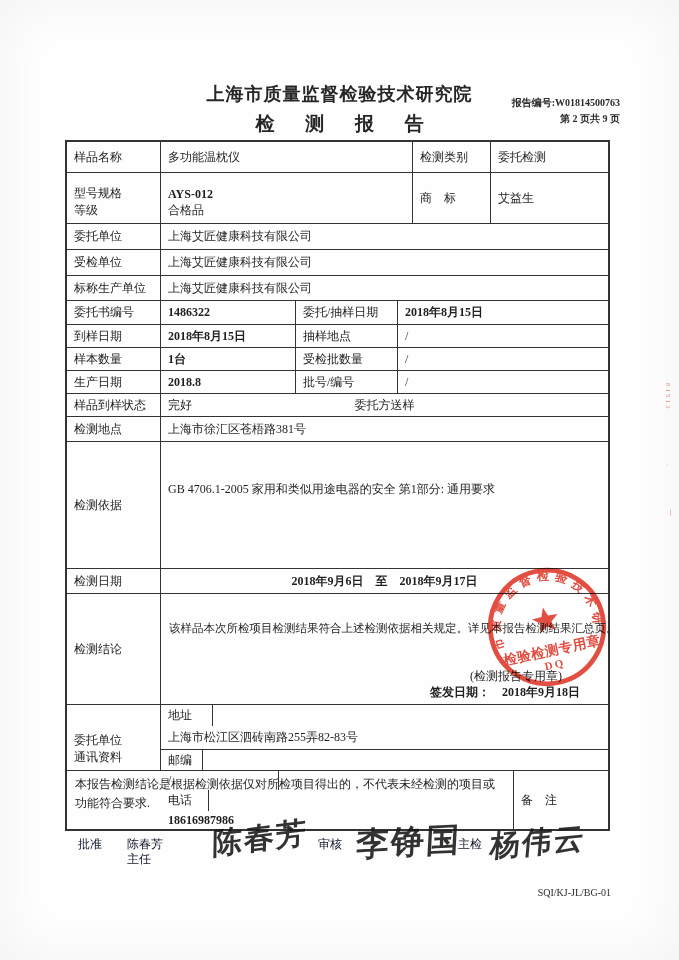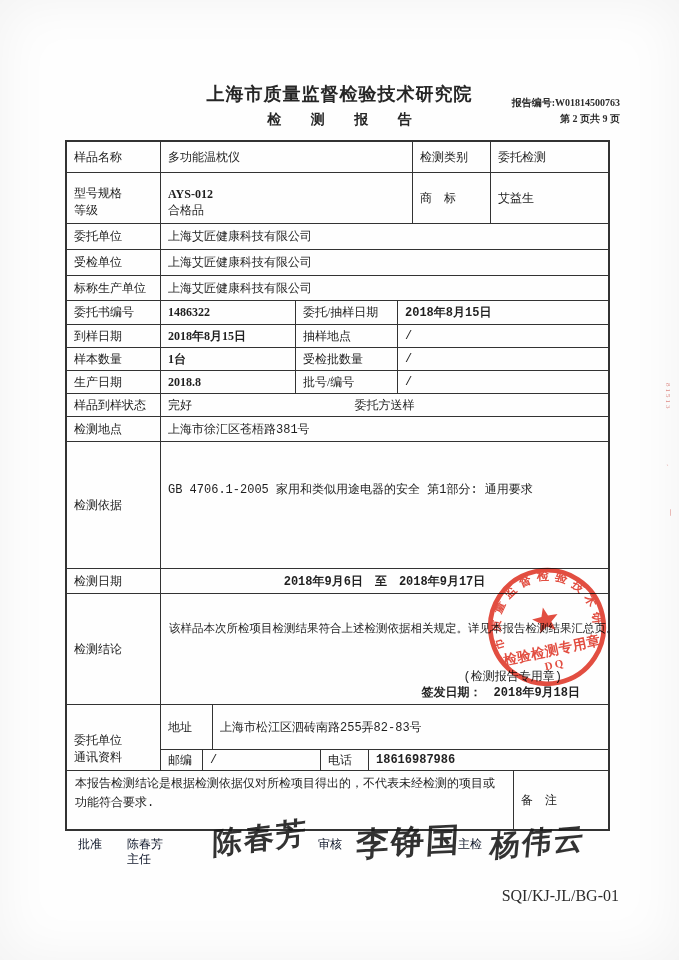--- a/index.html
+++ b/index.html
@@ -4,61 +4,61 @@
 <style>
   html,body{margin:0;padding:0;background:#ffffff;}
   .page{
     position:relative;width:679px;height:960px;background:#fefefe;
     font-family:"Liberation Serif","DejaVu Serif",serif;color:#1d1d1d;
     overflow:hidden;box-shadow:inset 0 0 55px rgba(0,0,0,0.05);
   }
   
   .doc-header{position:absolute;top:82px;left:0;width:679px;text-align:center;}
   .doc-title{font-size:18px;font-weight:bold;letter-spacing:1px;color:#262626;}
-  .doc-subtitle{font-size:14px;font-weight:bold;letter-spacing:13px;margin-top:5px;color:#262626;text-indent:13px;}
+  .doc-subtitle{font-size:19px;font-weight:bold;letter-spacing:13px;margin-top:5px;color:#262626;text-indent:13px;}
   .report-meta{position:absolute;top:95px;right:59px;text-align:right;font-size:10px;font-weight:bold;color:#2b2b2b;line-height:1.55;}
   
   .tbl{position:absolute;left:65px;top:140px;width:541px;border:2px solid #333;background:transparent;box-sizing:content-box;}
   .tr{display:flex;border-bottom:1px solid #333;}
   .tr:last-child{border-bottom:none;}
   .td{border-right:1px solid #333;padding:2px 7px;font-size:12px;display:flex;align-items:center;box-sizing:border-box;overflow:visible;color:#1f1f1f;}
   .td:last-child{border-right:none;}
   .lab{color:#222;}
   .b{font-weight:bold;}
   .w94{width:94px;flex:none;}  .w252{width:252px;flex:none;}
   .w78{width:78px;flex:none;}  .w135{width:135px;flex:none;}
   .w102{width:102px;flex:none;}.w52{width:52px;flex:none;}
   .w42{width:42px;flex:none;}  .w118{width:118px;flex:none;}
-  .w48{width:48px;flex:none;}  .grow{flex:1;min-width:0;font-family:Liberation Mono, monospace;}
+  .w48{width:48px;flex:none;}  .grow{flex:1;min-width:0;}
   .h30{height:30px;} .h50{height:50px;} .h25{height:25px;} .h24{height:24px;}
   .h23{height:23px;} .h22{height:22px;} .h126{height:126px;} .h110{height:110px;}
   .h65{height:65px;} .h58{height:58px;} .h45{height:45px;} .h20{height:20px;}
   .two-line{flex-direction:column;align-items:flex-start;justify-content:flex-end;padding-top:4px;padding-bottom:4px;}
   .sub{display:flex;flex-direction:column;padding:0;}
-  .str{display:flex;border-bottom:1px solid #333;}
+  .str{display:flex;border-bottom:1px solid #333;flex-direction:column;}
   .str:last-child{border-bottom:none;}
   .str .td{border-right:1px solid #333;}
   .str .td:last-child{border-right:none;}
   .center-cell{justify-content:center;text-align:center;}
   .basis-cell{padding-bottom:34px;}
   .state-cell{position:relative;}
   .state-mid{position:absolute;left:50%;transform:translateX(-50%);white-space:nowrap;}
   .concl{display:block;position:relative;padding:0;}
   .concl-text{position:absolute;left:8px;top:27px;white-space:nowrap;font-size:11.5px;}
   .stamp-note{position:absolute;right:46px;top:74px;font-size:12px;}
   .issue-date{position:absolute;right:28px;bottom:3px;font-size:12px;font-weight:bold;}
   .remark-cell{display:block;padding:4px 8px;line-height:1.6;font-size:12px;}
   
   .stamp{position:absolute;left:484px;top:564px;width:126px;height:126px;mix-blend-mode:multiply;opacity:.9;pointer-events:none;}
   
   .sign-row{position:absolute;left:0;top:818px;width:679px;height:70px;font-size:12px;}
   .sr-lab{position:absolute;color:#0f172a;}
   .sig{position:absolute;font-weight:bold;color:#171717;letter-spacing:2px;opacity:.88;white-space:nowrap;}
   
-  .doc-code{position:absolute;top:887px;right:60px;font-size:16px;color:#2c2c2c;}
+  .doc-code{position:absolute;top:887px;right:68px;font-size:10px;color:#2c2c2c;}
   
   .mark{position:absolute;color:rgba(196,44,34,0.55);font-size:7px;writing-mode:vertical-rl;letter-spacing:2px;line-height:1;}
 </style>
 </head>
 <body>
 
 <div class="page">
 
   <div class="doc-header">
     <div class="doc-title">上海市质量监督检验技术研究院</div>

